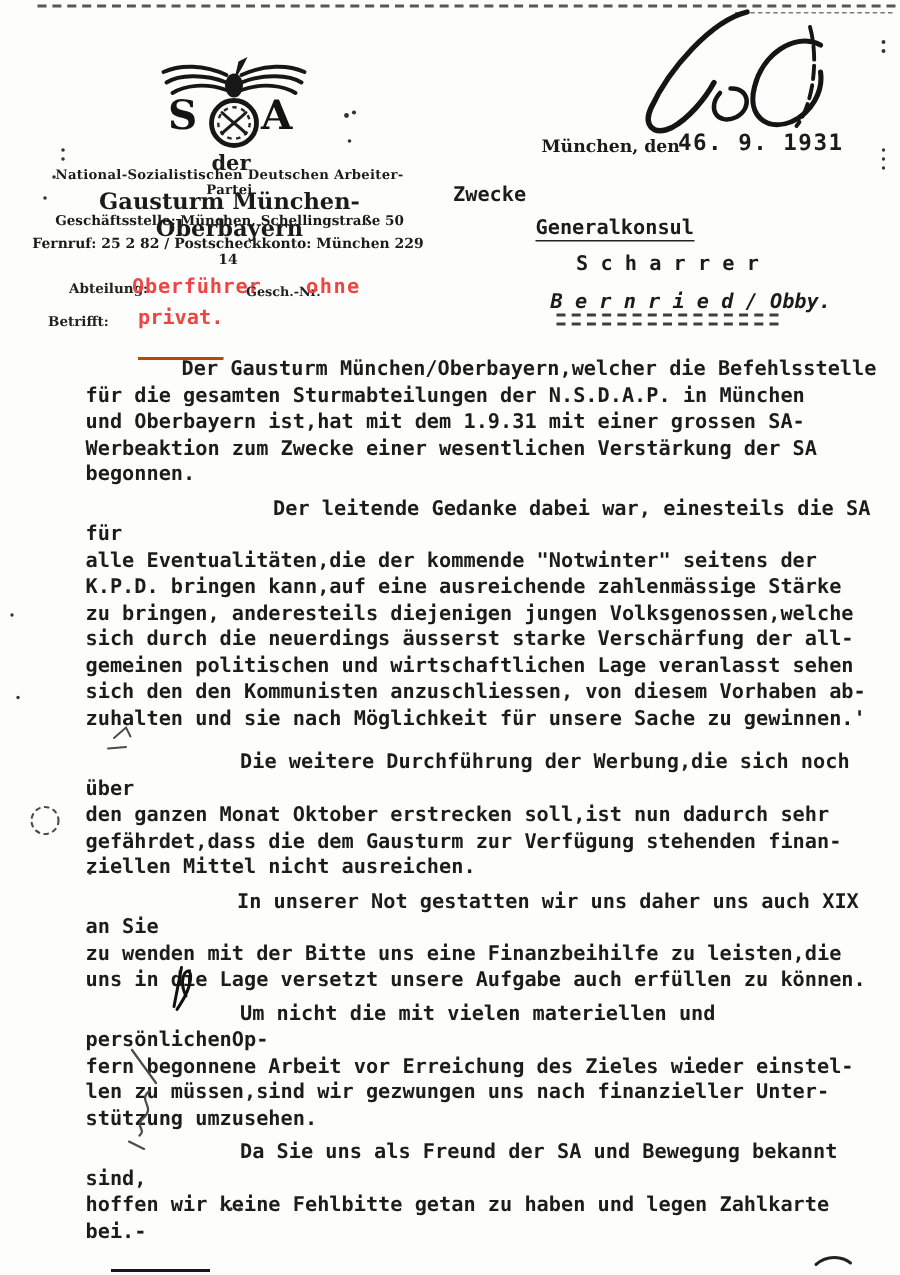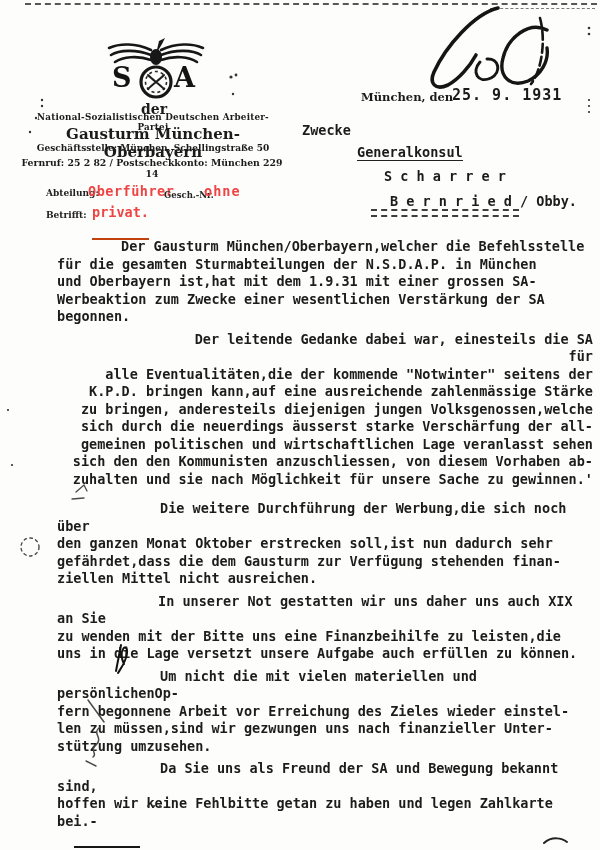--- a/index.html
+++ b/index.html
@@ -32,43 +32,43 @@
   .sa-letter { position:absolute; top:62px; font-family:"DejaVu Serif",serif; font-weight:700; font-size:27px; color:#141414; }
   .sa-letter.s { left:112px; }
   .sa-letter.a { left:174px; }
   .eagle { position:absolute; left:104px; top:34px; }
   .lbl-sm { font-family:"DejaVu Serif","Liberation Serif",serif; font-weight:700; font-size:9px; color:#222; }
   .tw { font-weight:700; font-size:13.5px; color:#ef4444; }
   .abt-label  { position:absolute; left:46px;  top:188px; }
   .abt-value  { position:absolute; left:88px;  top:183px; letter-spacing:.5px; }
   .gesch-label{ position:absolute; left:164px; top:190px; font-size:8.5px; }
   .gesch-value{ position:absolute; left:204px; top:183px; letter-spacing:1px; }
-  .btr-label  { position:absolute; left:46px;  top:210px; }
+  .btr-label  { position:absolute; left:32px;  top:210px; }
   .btr-value  { position:absolute; left:92px;  top:204px; border-bottom:2px solid #c2410c; padding-bottom:18px; }
   
   .date-place { position:absolute; left:361px; top:90px; font-size:11.5px; }
   .date-value { position:absolute; left:452px; top:86px; font-weight:700; font-size:15px; letter-spacing:1px; }
   .rcp-herrn  { position:absolute; left:302px; top:122px; font-weight:700; font-size:13.5px; }
   .rcp-title  { position:absolute; left:357px; top:144px; font-weight:700; font-size:13.5px; border-bottom:1.5px solid #222; padding-bottom:0; }
   .rcp-name   { position:absolute; left:384px; top:168px; font-weight:700; font-size:13.5px; }
-  .rcp-place  { position:absolute; left:390px; top:193px; font-weight:700; font-size:13.5px; }
+  .rcp-place  { position:absolute; left:367px; top:193px; font-weight:700; font-size:13.5px;font-style:italic; }
   .double-rule{ position:absolute; left:371px; top:209px; width:148px; height:4px;
                 border-top:2px dashed #2a2a2a; border-bottom:2px dashed #2a2a2a; opacity:.9; }
   
   .body-text {
     position:absolute; left:57px; top:238px; width:536px;
     font-weight:700; font-size:13.5px; line-height:17.5px; color:#1c1c1c;
   }
   .para { margin:0 0 5px 0; white-space:pre-line; }
   .ind-64  { text-indent:64px; }
   .ind-125 { text-indent:125px; }
   .ind-93  { text-indent:93px; }
   .ind-103 { text-indent:103px; }
   .ind-101 { text-indent:101px; }
-  .gap { margin-bottom:12px;text-align:right; }
+  .gap { margin-bottom:12px; }
   
   .marks { position:absolute; left:0; top:0; pointer-events:none; }
 </style>
 </head>
 <body>
 
 <div class="page">
 
   <div class="top-edge-line"></div>
   <div class="top-edge-line2"></div>
@@ -113,21 +113,21 @@
   <svg class="marks" width="600" height="120" viewBox="0 0 600 120">
     <g stroke="#151515" fill="none" stroke-linecap="round">
       <path d="M498,8 C474,14 446,46 434,72 C429,83 435,91 448,85 C459,79 470,66 476,55" stroke-width="3.6"></path>
       <path d="M480,62 C471,72 478,84 491,78 C502,72 499,58 487,59" stroke-width="3"></path>
       <path d="M547,30 C529,21 508,37 503,58 C498,77 511,88 528,81 C541,75 549,61 547,48" stroke-width="3.4"></path>
       <path d="M540,18 C546,40 542,70 531,84" stroke-width="2.6" stroke-dasharray="9 4"></path>
     </g>
   </svg>
 
   <span class="frk date-place">München, den</span>
-  <span class="date-value">25. 9. 1931</span>
+  <span class="date-value">46. 9. 1931</span>
 
   <div>
     <div class="rcp-herrn">Zwecke</div>
     <div class="rcp-title">Generalkonsul</div>
     <div class="rcp-name">S c h a r r e r</div>
     <div class="rcp-place">B e r n r i e d / Obby.</div>
     <div class="double-rule"></div>
   </div>
 
   <div class="body-text">

